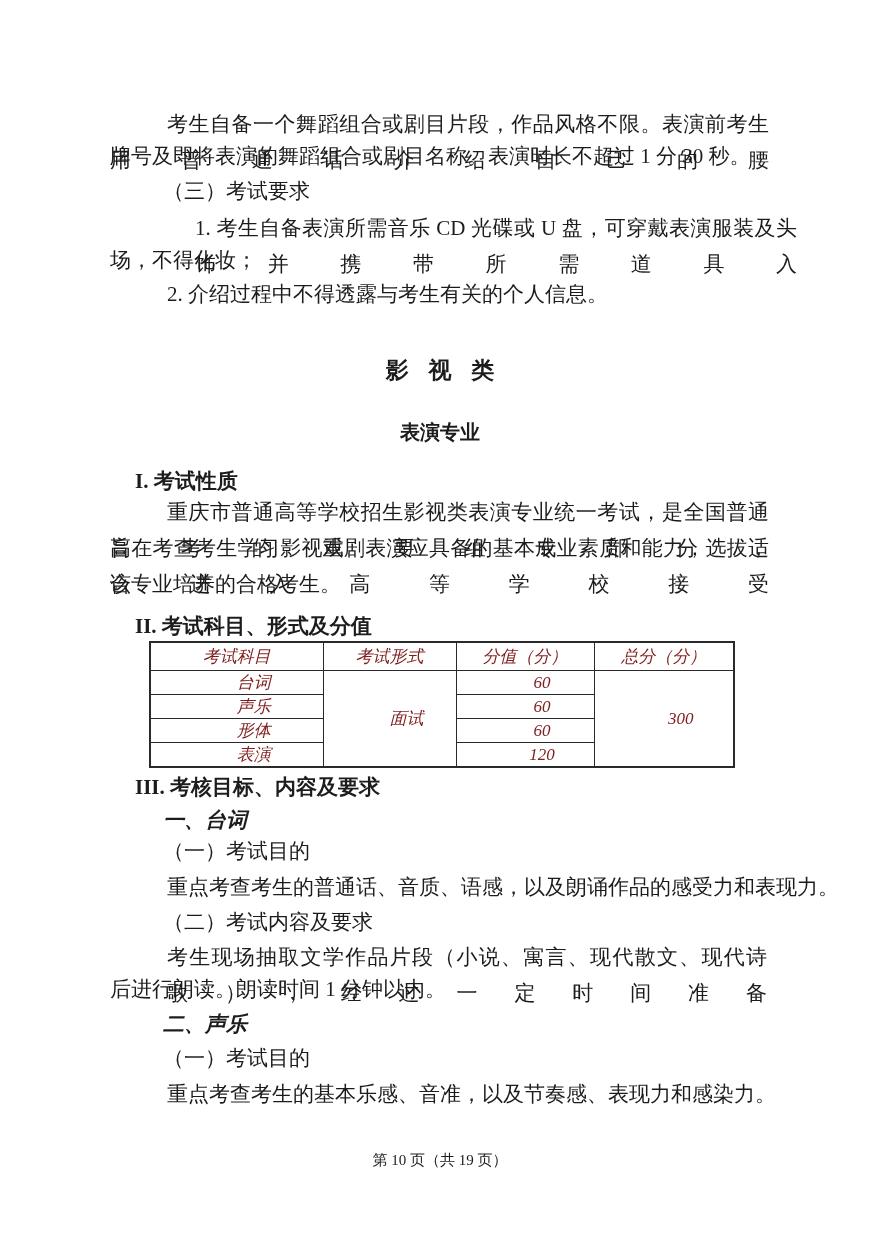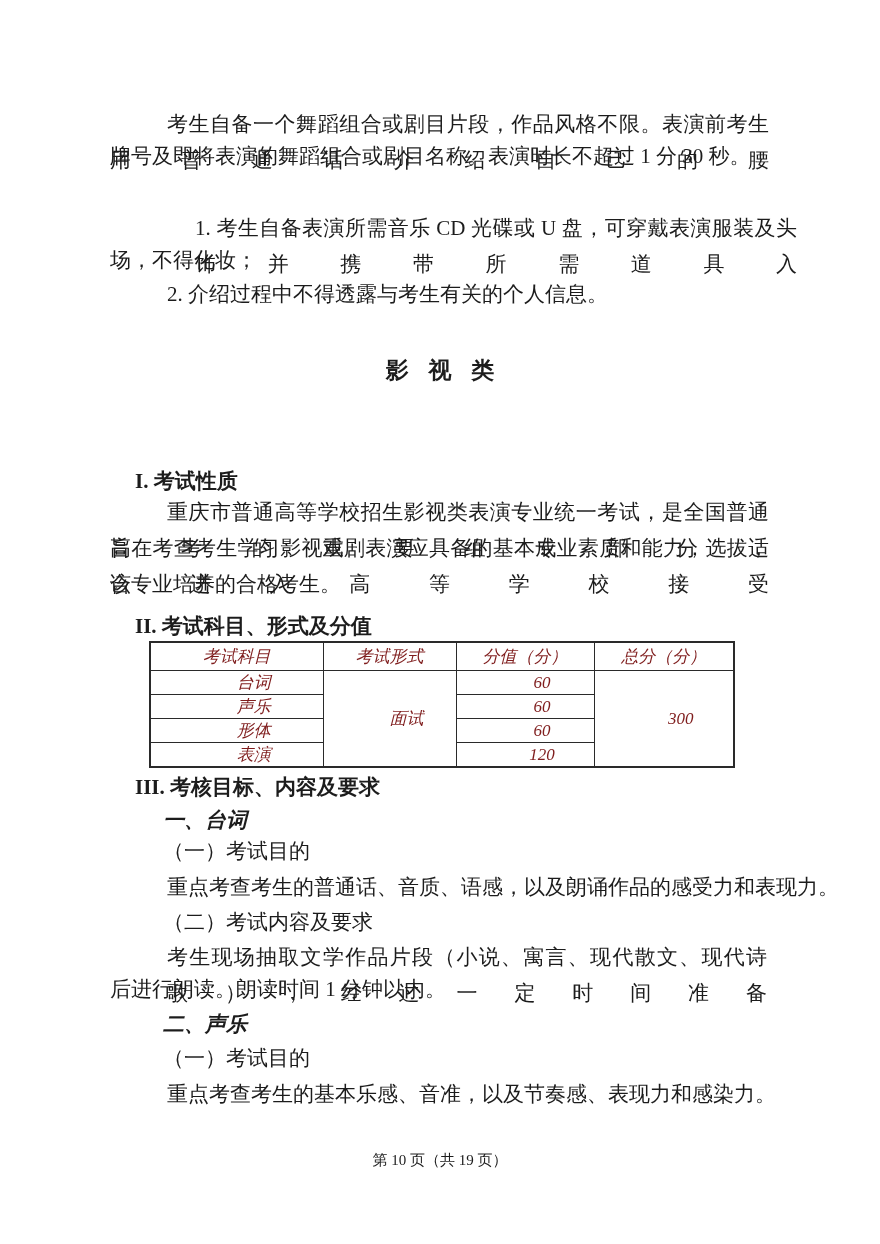--- a/index.html
+++ b/index.html
@@ -67,27 +67,29 @@
   }
 </style>
 </head>
 <body>
 
 <div class="page">
 
   <div class="line stretch first-indent" style="top:106px">考生自备一个舞蹈组合或剧目片段，作品风格不限。表演前考生用普通话介绍自己的腰</div>
   <div class="line" style="top:138px">牌号及即将表演的舞蹈组合或剧目名称。表演时长不超过 1 分 30 秒。</div>
 
+  <div class="line sub-indent" style="top:173px">（三）考试要求</div>
 
   <div class="line stretch" style="top:210px; left:167px; width:602px;margin-left:28px;">1. 考生自备表演所需音乐 CD 光碟或 U 盘，可穿戴表演服装及头饰并携带所需道具入</div>
   <div class="line" style="top:242px">场，不得化妆；</div>
   <div class="line num-indent" style="top:276px">2. 介绍过程中不得透露与考生有关的个人信息。</div>
 
   <div class="cat-title" style="top:351px">影 视 类</div>
 
+  <div class="major-title" style="top:412px">表演专业</div>
 
   <div class="line roman-head" style="top:463px">I. 考试性质</div>
 
   <div class="line stretch first-indent" style="top:494px">重庆市普通高等学校招生影视类表演专业统一考试，是全国普通高考的重要组成部分，</div>
   <div class="line stretch" style="top:530px">旨在考查考生学习影视戏剧表演应具备的基本专业素质和能力，选拔适合进入高等学校接受</div>
   <div class="line" style="top:566px">该专业培养的合格考生。</div>
 
   <div class="line roman-head" style="top:608px">II. 考试科目、形式及分值</div>
 
   <table class="score">

